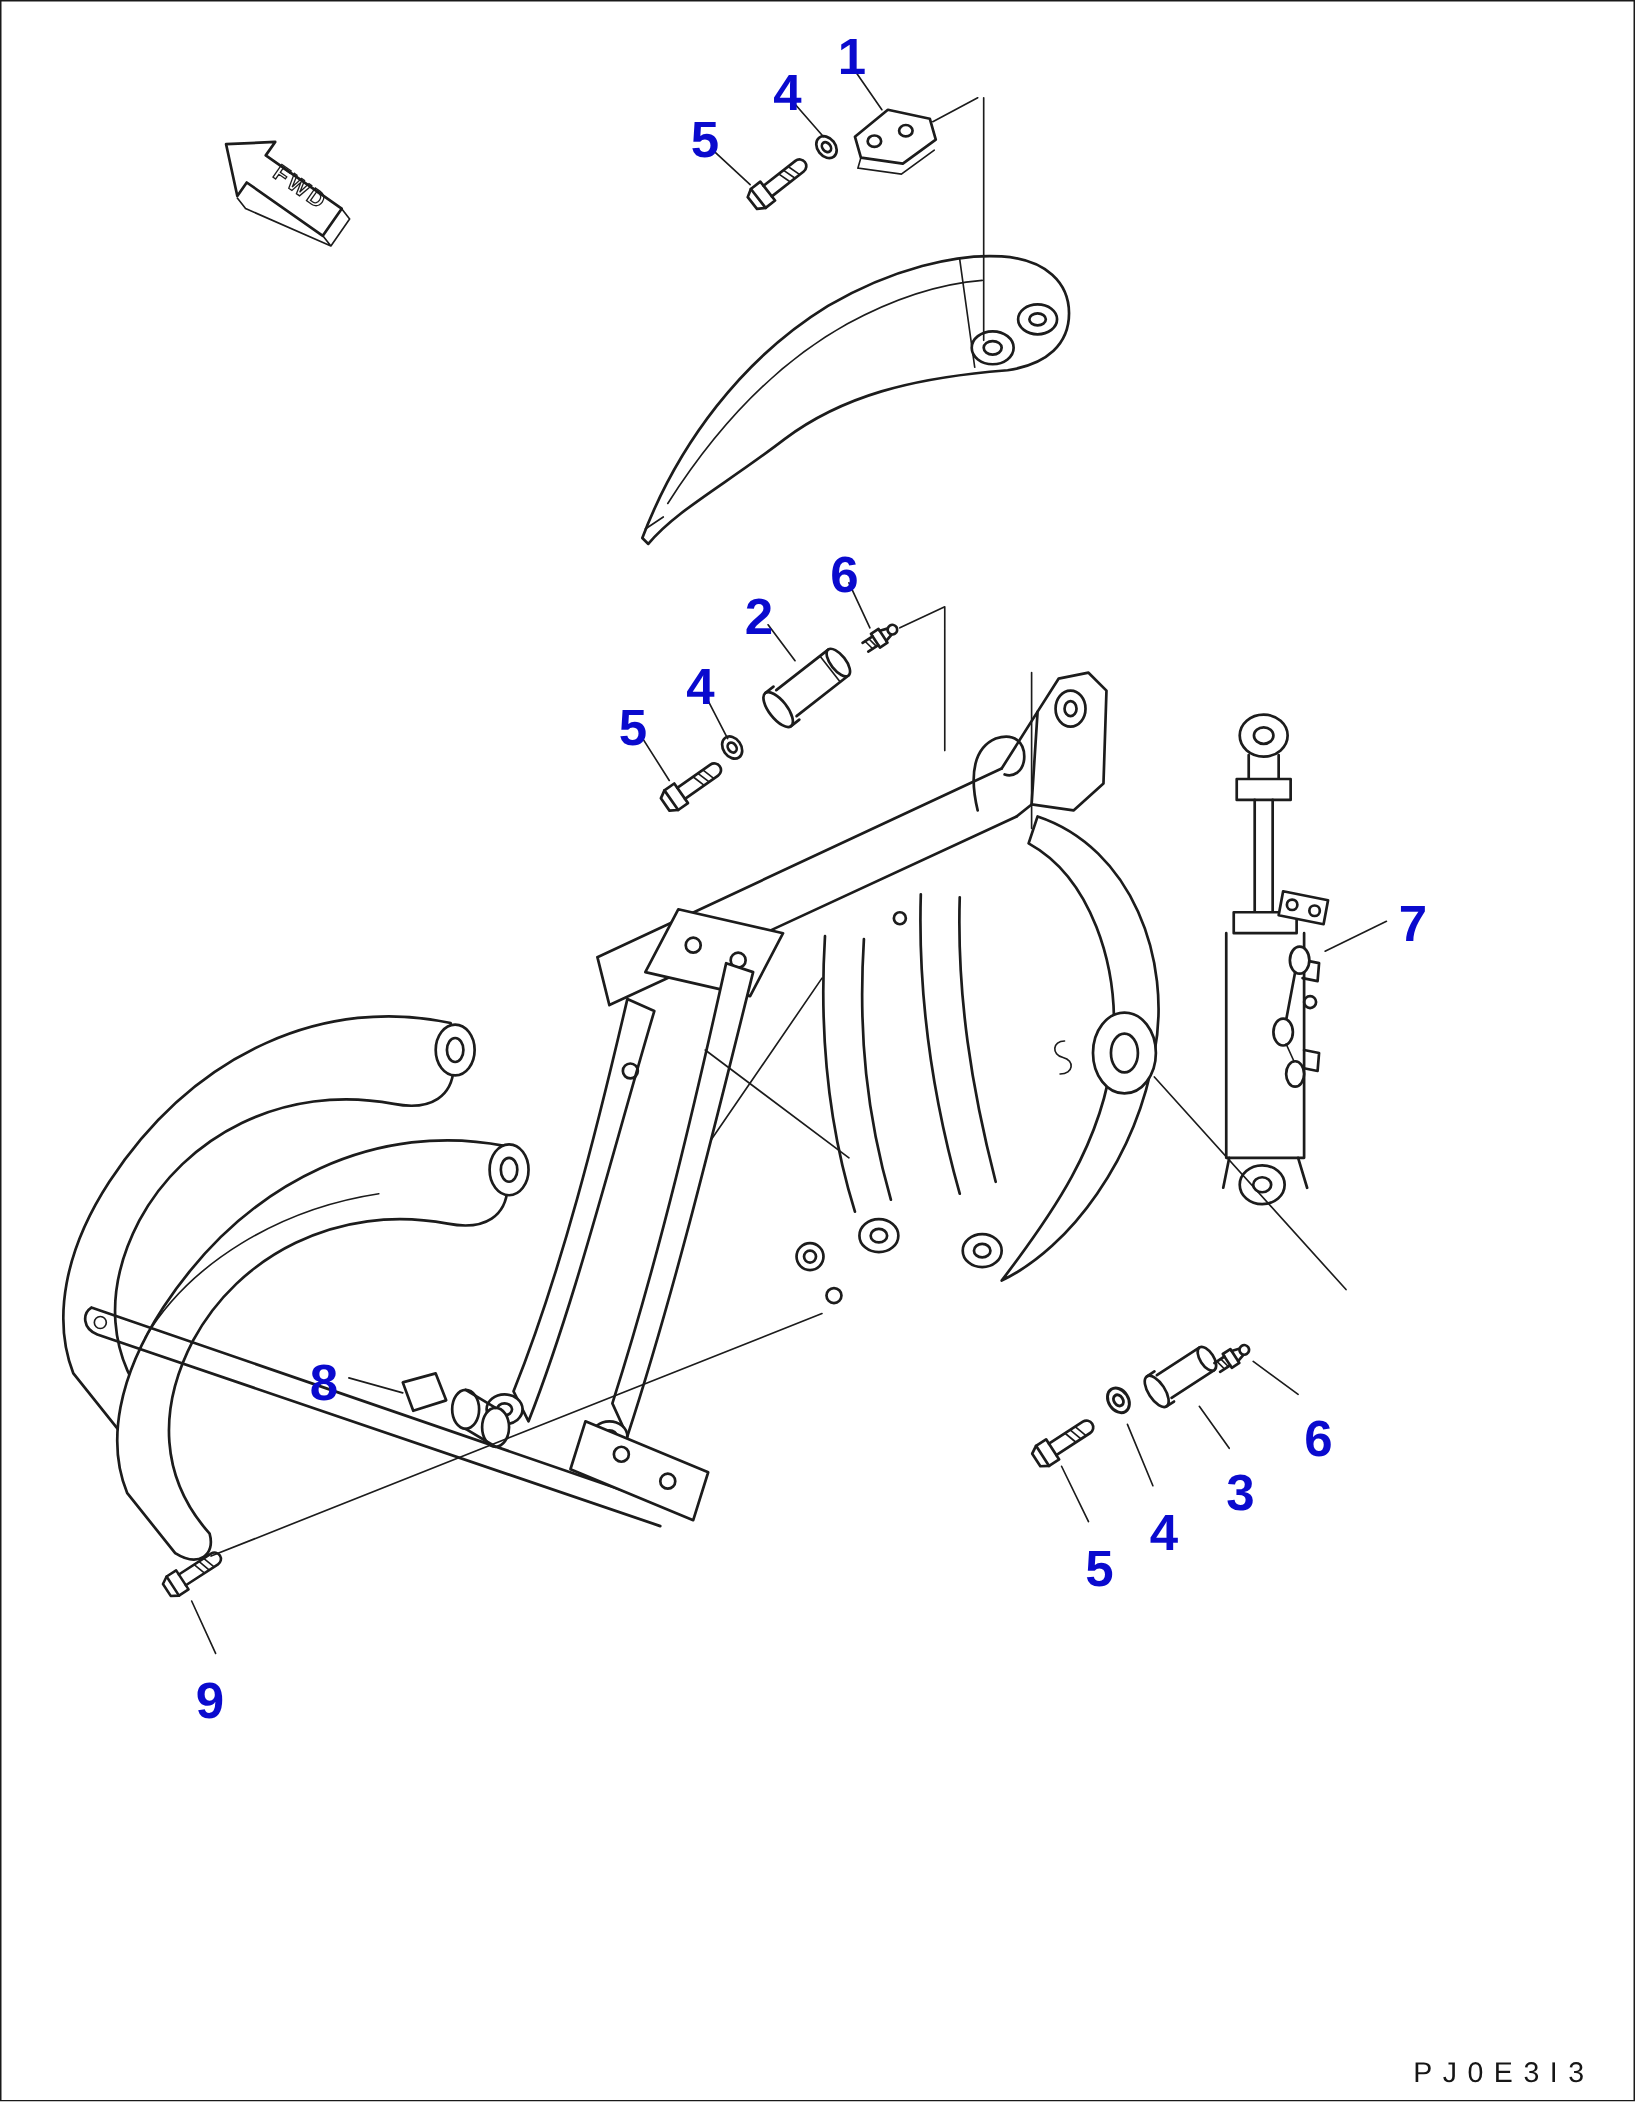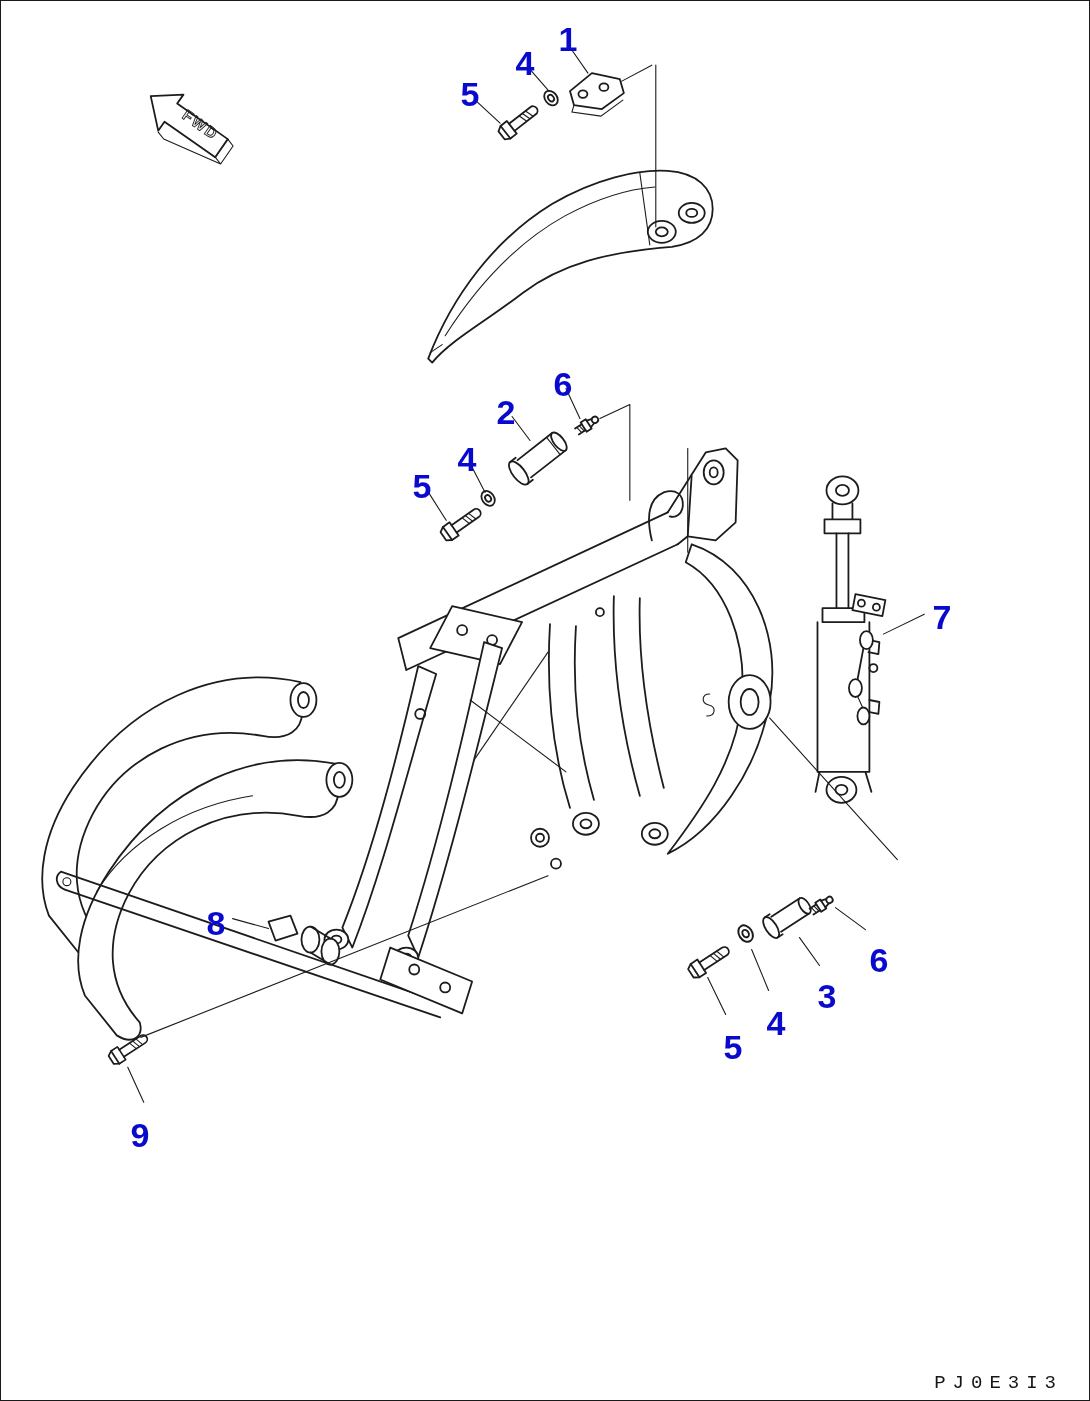--- a/index.html
+++ b/index.html
@@ -16,21 +16,21 @@
     font-family:"Liberation Sans",sans-serif;font-size:15px;font-weight:700;
     letter-spacing:2px;fill:none;stroke:#1c1c1c;stroke-width:0.9;text-anchor:middle;
   }
   .callout{
     position:absolute;transform:translate(-50%,-50%);
     font:700 34px "Liberation Sans",sans-serif;color:#0a0ace;
     user-select:none;white-space:nowrap;
   }
   #drawing-code{
     position:absolute;right:26px;bottom:6px;
-    font-family:Liberation Mono, monospace;font-size:19px;
+    font-family:Liberation Sans, sans-serif;font-size:19px;
     letter-spacing:7px;color:#161616;
   }
 </style>
 </head>
 <body>
 
 <div id="page">
 
   <svg id="art" viewBox="0 0 1090 1401">
     <defs>

